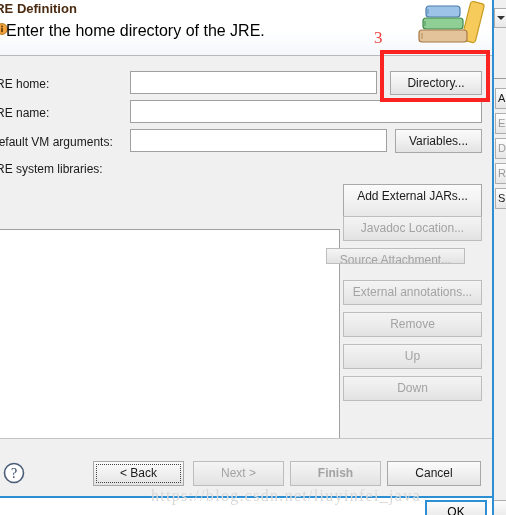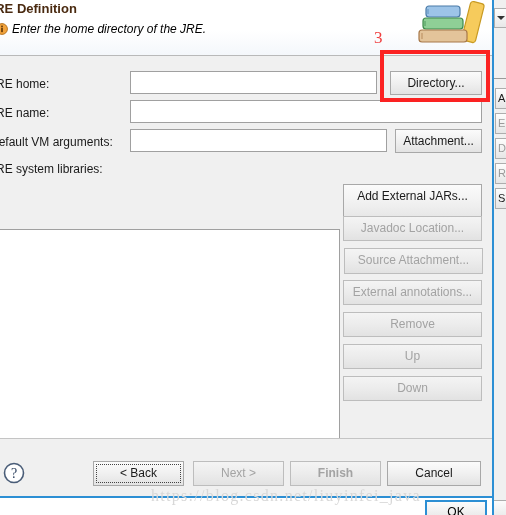--- a/index.html
+++ b/index.html
@@ -132,25 +132,24 @@
     color: #4a2a10;
     white-space: nowrap;
   }
   #header-msg-icon {
     position: absolute;
     left: -5px; top: 22px;
     width: 14px; height: 14px;
   }
   #header-msg {
     position: absolute;
-    left: 12px; top: 22px;
-    font-size: 12px;
+    left: 6px; top: 22px;
+    font-size: 16px;
     color: #000000;
     white-space: nowrap;
-    font-style: italic;
   }
   #header-icon {
     position: absolute;
     left: 410px; top: 0px;
     width: 78px; height: 46px;
   }
   #header-rule {
     position: absolute;
     left: 0; top: 55px;
     width: 492px; height: 1px;
@@ -333,28 +332,28 @@
 
     <div class="field-label" style="left:-10px; top:21px;">JRE home:</div>
     <input class="text-input" style="left: 130px; top: 15px; width: 247px; height: 23px;" placeholder="">
     <div class="btn" style="left:390px; top:15px; width:92px; height:24px; line-height:22px;">Directory...</div>
 
     <div class="field-label" style="left:-10px; top:50px;">JRE name:</div>
     <input class="text-input" style="left: 130px; top: 44px; width: 352px; height: 23px;" placeholder="">
 
     <div class="field-label" style="left:-10px; top:79px;">Default VM arguments:</div>
     <input class="text-input" style="left: 130px; top: 73px; width: 257px; height: 23px;" placeholder="">
-    <div class="btn" style="left:395px; top:73px; width:87px; height:24px; line-height:22px;">Attachment...</div>
+    <div class="btn" style="left:395px; top:73px; width:87px; height:24px; line-height:22px;">Variables...</div>
 
     <div class="field-label" style="left:-10px; top:106px;">JRE system libraries:</div>
     <div id="libs-list"></div>
 
     <div class="btn" style="left:343px; top:128px; width:139px; height:40px; line-height:23px;">Add External JARs...</div>
     <div class="btn disabled" style="left:343px; top:160px; width:139px; height:25px; line-height:23px;">Javadoc Location...</div>
-    <div class="btn disabled" style="left:344px; top:192px; width:139px; height:26px; line-height:23px;">Source Attachment...</div>
+    <div class="btn disabled" style="left:326px; top:192px; width:139px; height:16px; line-height:23px;">Source Attachment...</div>
     <div class="btn disabled" style="left:343px; top:224px; width:139px; height:25px; line-height:23px;">External annotations...</div>
     <div class="btn disabled" style="left:343px; top:256px; width:139px; height:25px; line-height:23px;">Remove</div>
     <div class="btn disabled" style="left:343px; top:288px; width:139px; height:25px; line-height:23px;">Up</div>
     <div class="btn disabled" style="left:343px; top:320px; width:139px; height:25px; line-height:23px;">Down</div>
   </div>
 
   <div id="footer-rule"></div>
   <div id="footer"></div>
 
   <svg id="help-icon" viewBox="0 0 24 24">

